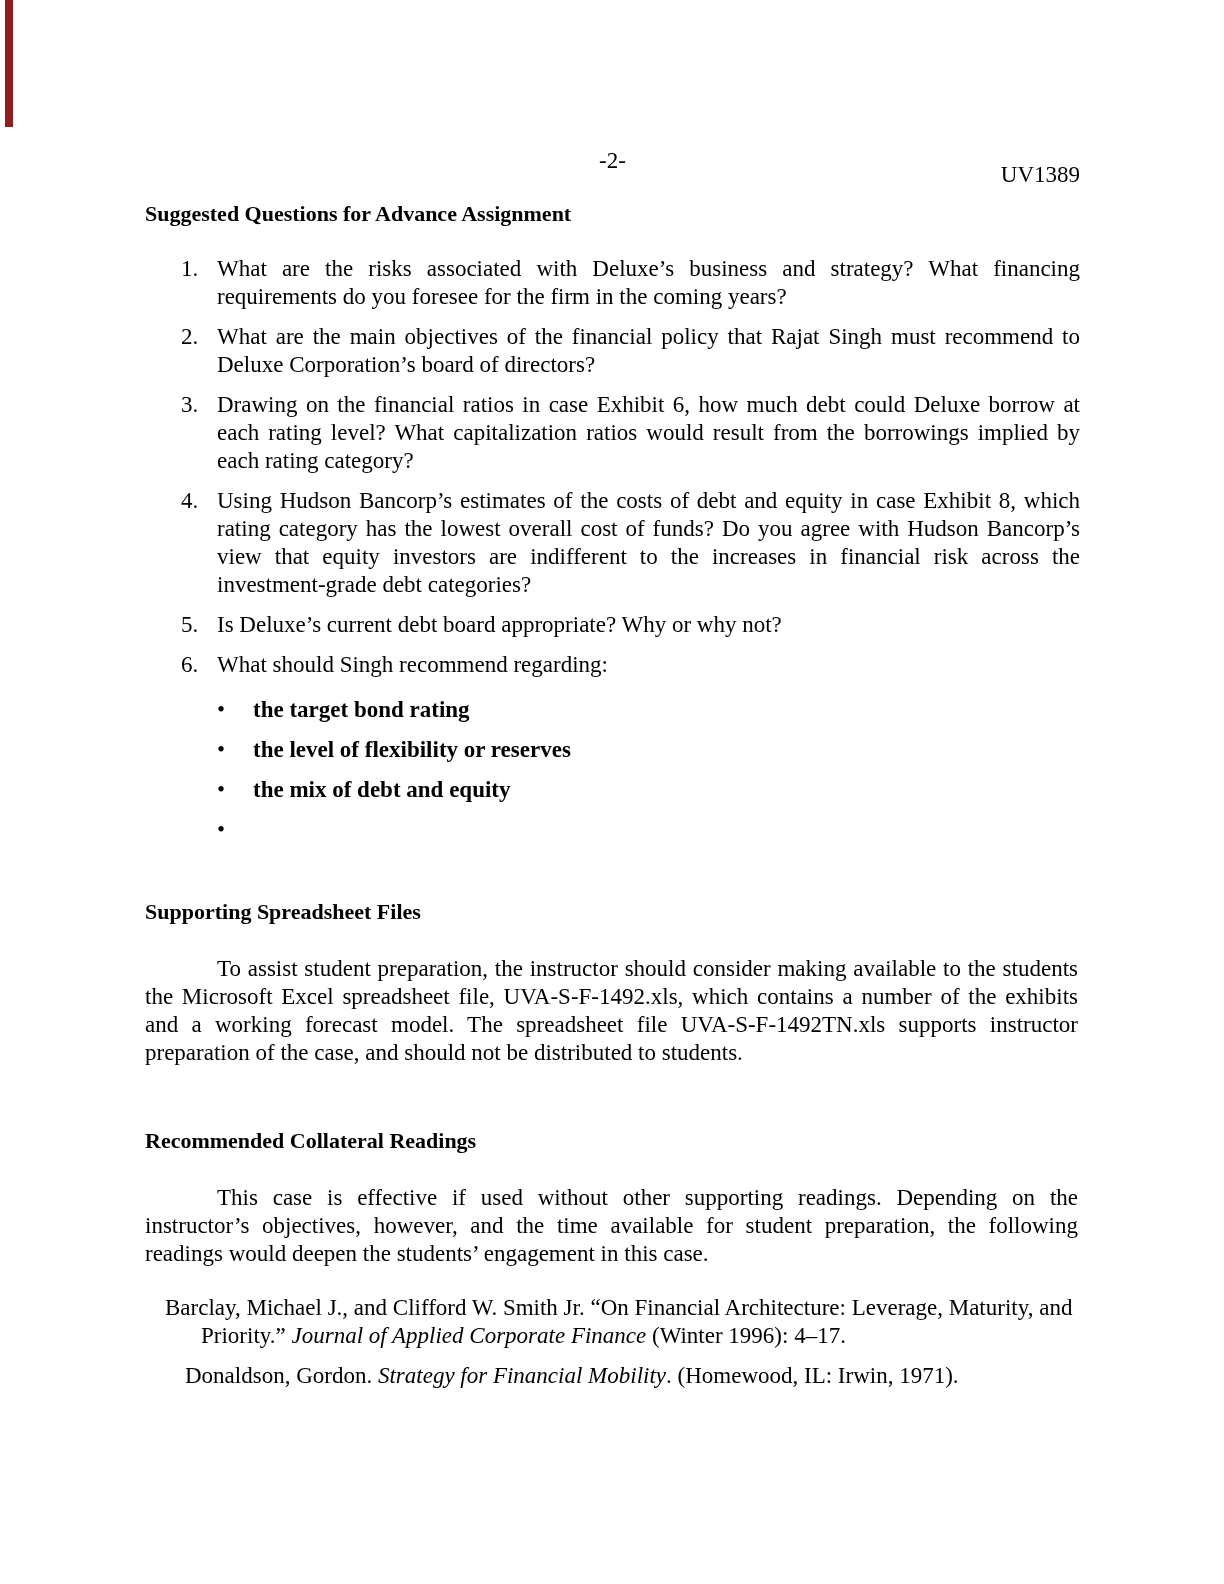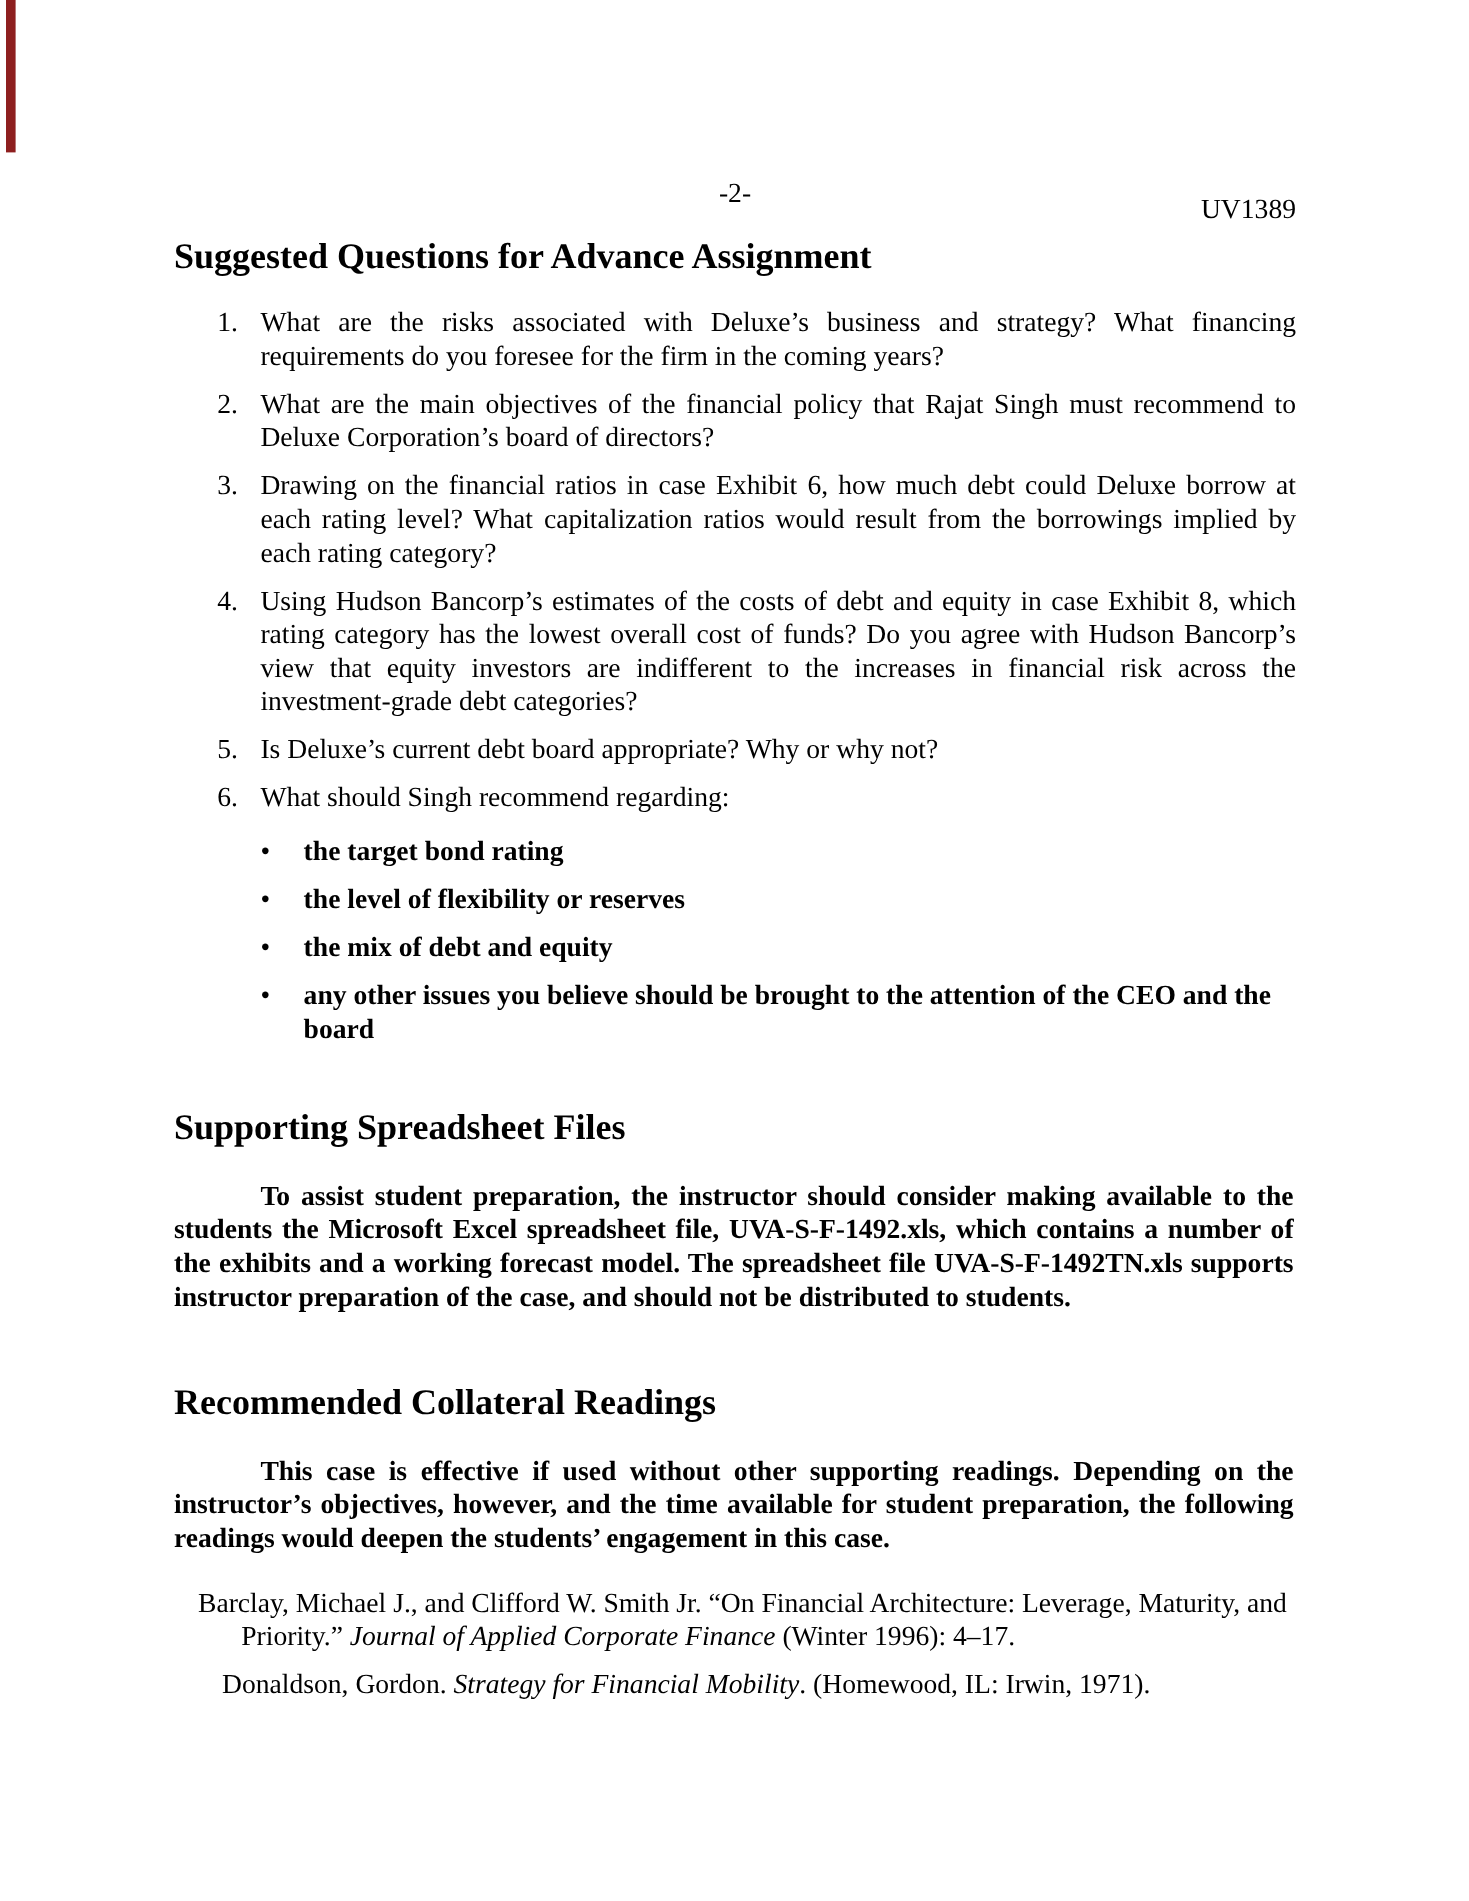--- a/index.html
+++ b/index.html
@@ -33,40 +33,39 @@
     left: 0; right: 0;
     text-align: center;
   }
   .doc-code {
     position: absolute;
     right: 0;
     top: 0;
     margin-top: 14px;
   }
   .heading {
-    font-size: 30px;
+    font-size: 22px;
     font-weight: bold;
     margin: 0;
   }
   .h-questions   { margin-top: 25px; }
   .h-spreadsheet { margin-top: 54px; }
   .h-readings    { margin-top: 60px; }
   .qlist { margin-top: 27px; }
   .q { display: flex; margin-bottom: 12px; }
   .q .num { margin-left: 36px; flex: 0 0 36px; }
   .q .qtext { flex: 1; text-align: justify; }
   .blist { margin-top: 17px; }
   .b { display: flex; margin-bottom: 12px; }
   .b .marker { margin-left: 72px; flex: 0 0 36px; }
   .b .btext { flex: 1; font-weight: bold; }
   .body-para {
     margin: 29px 2px 0 0;
     text-align: justify;
     text-indent: 72px;
-    font-weight: bold;
   }
   .ref {
     padding-left: 36px;
     text-indent: -36px;
   }
   .ref-1 { margin-top: 26px; margin-left: 20px; }
   .ref-2 { margin-top: 12px; margin-left: 40px; }
   .italic { font-style: italic; }
 </style>
 </head>
@@ -117,21 +116,20 @@
     <div class="b">
       <span class="marker">•</span>
       <span class="btext">the level of flexibility or reserves</span>
     </div>
     <div class="b">
       <span class="marker">•</span>
       <span class="btext">the mix of debt and equity</span>
     </div>
     <div class="b">
       <span class="marker">•</span>
-      <span class="btext">any other issues you believe should be brought to the attention of the CEO and the board</span>
     </div>
   </div>
 
   <div class="heading h-spreadsheet">Supporting Spreadsheet Files</div>
   <p class="body-para">To assist student preparation, the instructor should consider making available to the students the Microsoft Excel spreadsheet file, UVA-S-F-1492.xls, which contains a number of the exhibits and a working forecast model. The spreadsheet file UVA-S-F-1492TN.xls supports instructor preparation of the case, and should not be distributed to students.</p>
 
   <div class="heading h-readings">Recommended Collateral Readings</div>
   <p class="body-para">This case is effective if used without other supporting readings. Depending on the instructor’s objectives, however, and the time available for student preparation, the following readings would deepen the students’ engagement in this case.</p>
 
   <div class="ref ref-1"><span>Barclay, Michael J., and Clifford W. Smith Jr. “On Financial Architecture: Leverage, Maturity, and Priority.” </span><span class="italic">Journal of Applied Corporate Finance</span><span> (Winter 1996): 4–17.</span></div>

